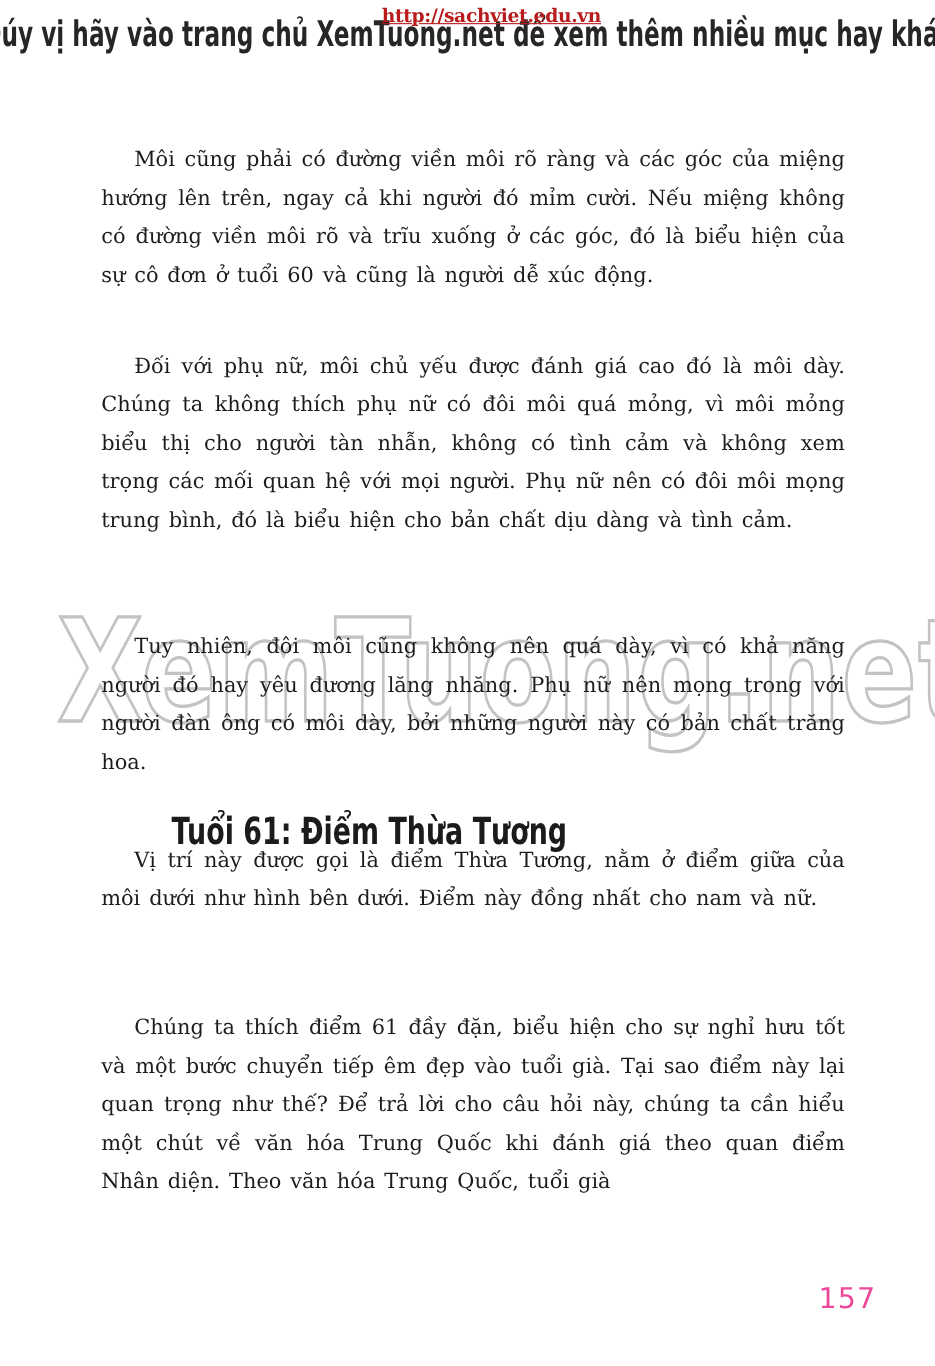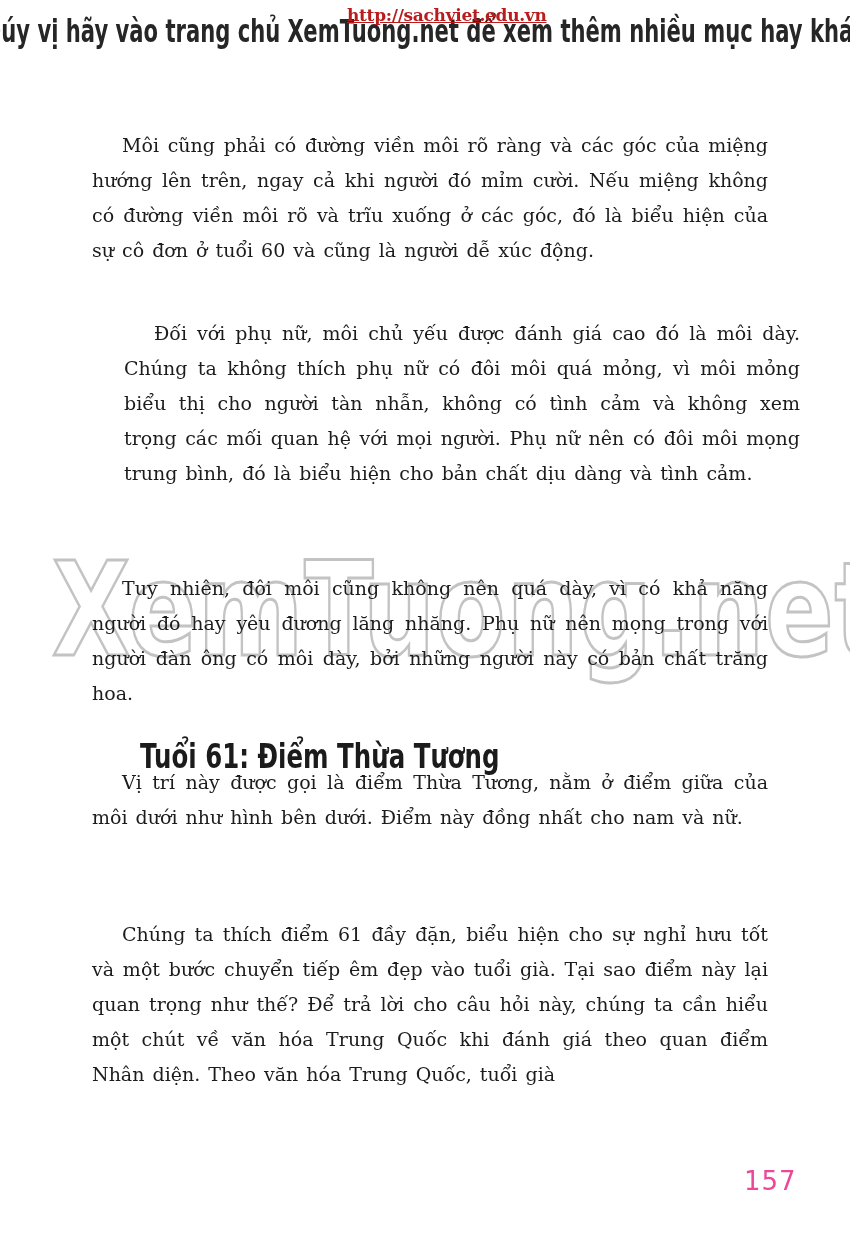--- a/index.html
+++ b/index.html
@@ -82,28 +82,28 @@
     left: 0;
     width: 676px;
     font-size: 19px;
     line-height: 35px;
     color: #1c1c1c;
     text-align: justify;
     text-indent: 30px;
     word-spacing: 2px;
   }
   .para.p1 { top: 128px; }
-  .para.p2 { top: 316px; margin-left: 32px; }
+  .para.p2 { top: 316px; }
   .para.p3 { top: 571px; }
   .para.p4 { top: 765px; }
   .para.p5 { top: 917px; }
 
   .section-heading {
     position: absolute;
-    left: 48px;
+    left: 64px;
     top: 736px;
     width: 620px;
   }
   .section-heading .heading-text {
     display: inline-block;
     white-space: nowrap;
     font-family: "DejaVu Sans", sans-serif;
     font-weight: bold;
     font-size: 34px;
     color: #1b1b1b;

